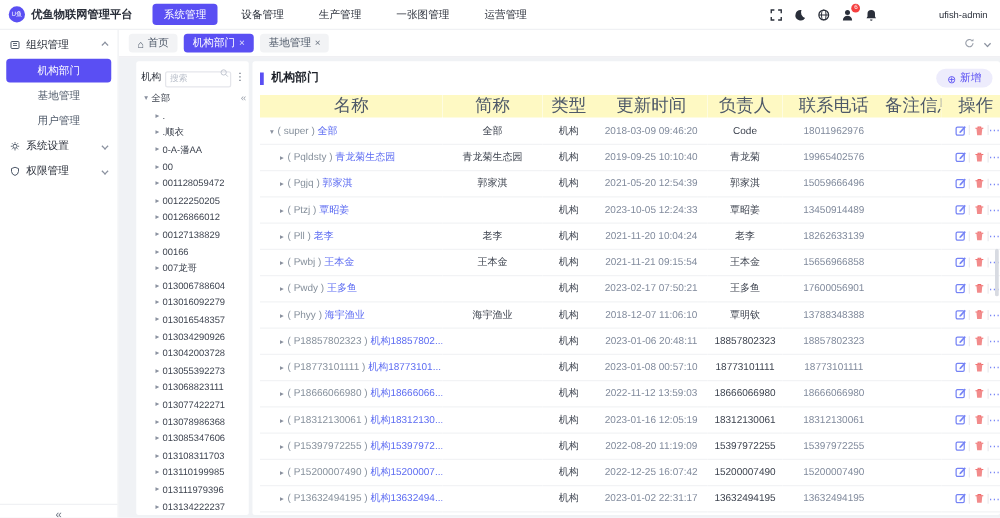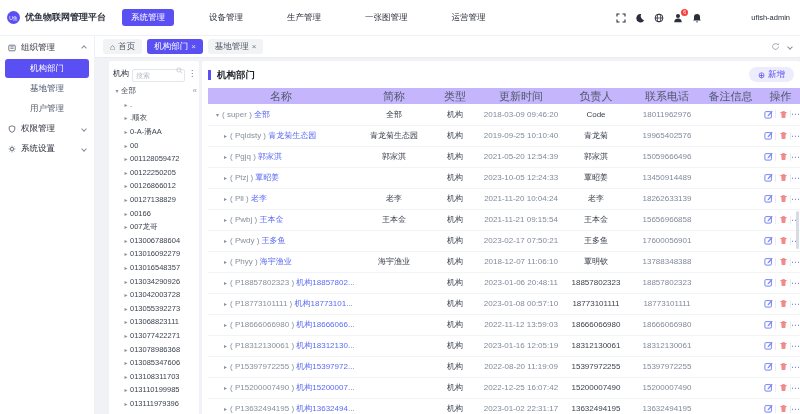--- a/index.html
+++ b/index.html
@@ -1,22 +1,22 @@
 <!DOCTYPE html>
 <html><head>
 <meta charset="utf-8">
 <style>
   *{margin:0;padding:0;box-sizing:border-box;}
   html,body{width:800px;height:414px;overflow:hidden;background:#f0f2f5;
     font-family:"Liberation Sans","DejaVu Sans",sans-serif;color:#2a2f3a;}
   
-  .topbar{height:36px;background:#fff;display:flex;align-items:center;border-bottom:1px solid #f0f1f4;position:relative;z-index:3;}
+  .topbar{height:24px;background:#fff;display:flex;align-items:center;border-bottom:1px solid #f0f1f4;position:relative;z-index:3;}
   .logo{width:13px;height:13px;border-radius:50%;background:#5a4ff3;color:#fff;font-size:5px;display:flex;align-items:center;justify-content:center;margin-left:7px;flex:none;}
   .app-title{font-size:9px;font-weight:bold;margin:0 16px 0 5px;white-space:nowrap;}
-  .topnav{display:flex;align-items:center;gap:26px;}
+  .topnav{display:flex;align-items:center;gap:10px;}
   .nav-item{font-size:8.5px;color:#2a2f3a;padding:2.5px 9px;border-radius:3px;cursor:pointer;white-space:nowrap;}
   .nav-item.active{background:#5a4ff3;color:#fff;}
   .top-right{margin-left:auto;display:flex;align-items:center;gap:9px;padding-right:10px;}
   .tico{width:10px;height:10px;position:relative;display:block;}
   .badge{position:absolute;top:-4px;right:-5px;background:#f53f3f;color:#fff;font-size:5px;line-height:7px;min-width:7px;text-align:center;border-radius:4px;padding:0 1px;}
   .username{font-size:7.5px;color:#2a2f3a;margin-left:40px;}
   
   .layout{display:flex;height:394px;}
   .side-menu{width:95px;background:#fff;border-right:1px solid #f0f1f4;position:relative;flex:none;padding-top:2px;}
   .menu-group{height:20px;display:flex;align-items:center;padding:0 8px;font-size:8.5px;color:#2a2f3a;cursor:pointer;}
@@ -48,21 +48,21 @@
   .tree-row{height:13.6px;display:flex;align-items:center;font-size:7.5px;color:#3d434f;white-space:nowrap;cursor:pointer;overflow:hidden;}
   .tree-row .caret{font-size:6px;color:#8a919f;width:8px;flex:none;text-align:center;}
   .tree-row.child{padding-left:9px;}
   .tree-collapse{position:absolute;right:2px;top:25px;font-size:8px;color:#9aa0ab;cursor:pointer;}
   
   .main-card{flex:1;background:#fff;border-radius:2px;min-width:0;overflow:hidden;position:relative;padding:0 6px;}
   .card-header{height:27px;display:flex;align-items:center;justify-content:space-between;}
   .card-title{font-size:9.5px;font-weight:bold;color:#1d2129;border-left:3px solid #5a4ff3;padding-left:6px;line-height:10px;}
   .add-btn{background:#edecfc;color:#5a4ff3;font-size:8.5px;border:none;border-radius:9px;height:15px;padding:0 9px;display:flex;align-items:center;gap:3px;cursor:pointer;}
   table{width:100%;border-collapse:collapse;table-layout:fixed;}
-  thead th{background:#c4b5fd;font-size:11px;font-weight:normal;color:#4e5969;height:16px;text-align:center;white-space:nowrap;overflow:hidden;}
+  thead th{background:#fef9c3;font-size:14px;font-weight:normal;color:#4e5969;height:16px;text-align:center;white-space:nowrap;overflow:hidden;}
   tbody td{height:21px;border-bottom:1px solid #f2f3f5;font-size:8px;color:#3d434f;text-align:center;white-space:nowrap;overflow:hidden;}
   td.name{text-align:left;padding-left:8px;}
   tr.child td.name{padding-left:16px;}
   .row-caret{font-size:6px;color:#8a919f;margin-right:3px;}
   .code{color:#86909c;}
   .rname{color:#5c6bf2;cursor:pointer;}
   td.gray{color:#808a9c;margin-left:16px;}
   .ops{display:flex;align-items:center;justify-content:center;gap:0;}
   .op{display:flex;align-items:center;justify-content:center;width:14px;cursor:pointer;}
   .op-sep{width:1px;height:8px;background:#ececf0;}
@@ -140,34 +140,34 @@
 
       <div class="menu-sub active">机构部门</div>
 
       <div class="menu-sub">基地管理</div>
 
       <div class="menu-sub">用户管理</div>
 
     <div class="menu-group">
       <span class="mi">
         <svg width="8" height="8" viewBox="0 0 10 10">
-            <path d="M5 1l3.5 1.3v2.9A4.6 4.6 0 0 1 5 9.2 4.6 4.6 0 0 1 1.5 5.2V2.3z" fill="none" stroke="#4e5969"></path>
+            <circle cx="5" cy="5" r="2" fill="none" stroke="#4e5969"></circle>
+            <path d="M5 .8v1.4M5 7.8v1.4M.8 5h1.4M7.8 5h1.4M2 2l1 1M8 8L7 7M8 2L7 3M2 8l1-1" stroke="#4e5969" stroke-width=".9"></path>
           </svg>
       </span>
-      <span>权限管理</span>
+      <span>系统设置</span>
       <span class="chev"></span>
     </div>
     <div class="menu-group">
       <span class="mi">
         <svg width="8" height="8" viewBox="0 0 10 10">
-            <circle cx="5" cy="5" r="2" fill="none" stroke="#4e5969"></circle>
-            <path d="M5 .8v1.4M5 7.8v1.4M.8 5h1.4M7.8 5h1.4M2 2l1 1M8 8L7 7M8 2L7 3M2 8l1-1" stroke="#4e5969" stroke-width=".9"></path>
+            <path d="M5 1l3.5 1.3v2.9A4.6 4.6 0 0 1 5 9.2 4.6 4.6 0 0 1 1.5 5.2V2.3z" fill="none" stroke="#4e5969"></path>
           </svg>
       </span>
-      <span>系统设置</span>
+      <span>权限管理</span>
       <span class="chev"></span>
     </div>
     <div class="menu-foot">«</div>
   </aside>
 
   <div class="workspace">
     <div class="tabbar">
       <div class="tab home">
         <span>⌂</span>
         <span>首页</span>

